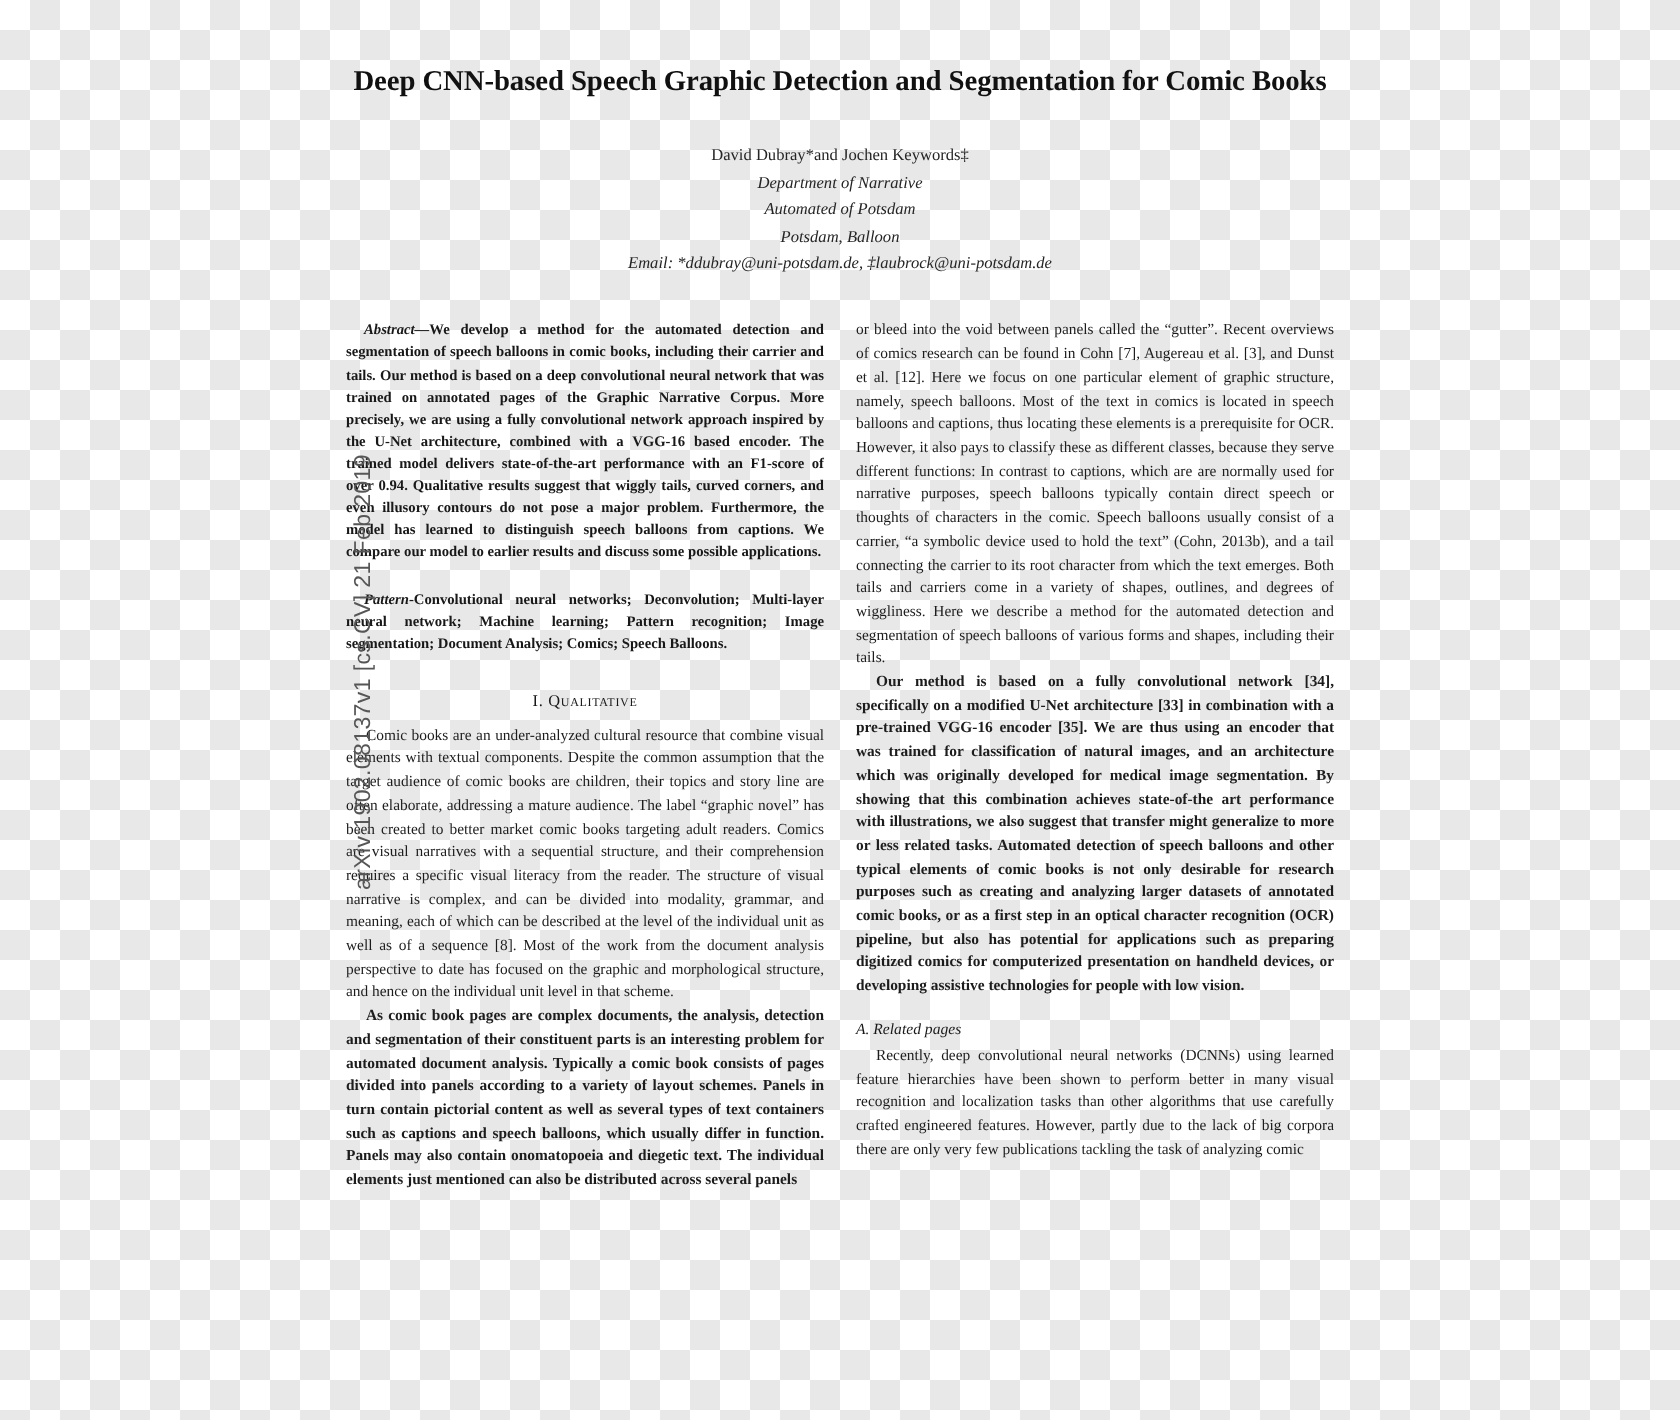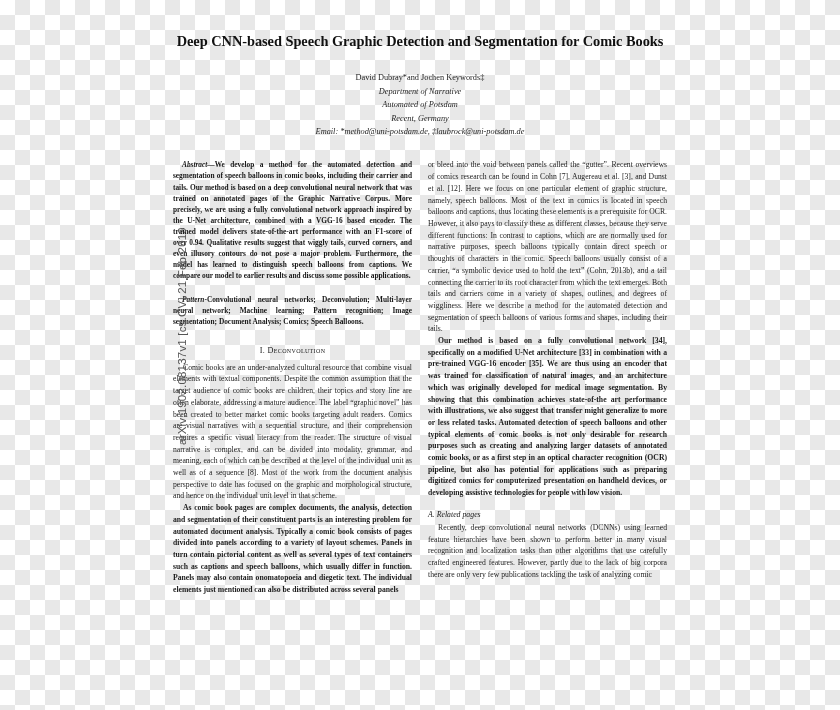--- a/index.html
+++ b/index.html
@@ -157,33 +157,33 @@
 <div class="page">
 
   <div class="arxiv-stamp">arXiv:1902.08137v1  [cs.CV]  21 Feb 2019</div>
 
   <h1 class="title">Deep CNN-based Speech Graphic Detection and Segmentation for Comic Books</h1>
 
   <div class="authors">
     <div class="line-name">David Dubray*and Jochen Keywords‡</div>
     <div class="line-it">Department of Narrative</div>
     <div class="line-it">Automated of Potsdam</div>
-    <div class="line-it">Recent, Germany</div>
-    <div class="line-it">Email: *method@uni-potsdam.de, ‡laubrock@uni-potsdam.de</div>
+    <div class="line-it">Potsdam, Balloon</div>
+    <div class="line-it">Email: *ddubray@uni-potsdam.de, ‡laubrock@uni-potsdam.de</div>
   </div>
 
   <div class="columns">
 
     <div class="col">
 
       <p class="abs"><span class="lead">Abstract—</span><span>We develop a method for the automated detection and segmentation of speech balloons in comic books, including their carrier and tails. Our method is based on a deep convolutional neural network that was trained on annotated pages of the Graphic Narrative Corpus. More precisely, we are using a fully convolutional network approach inspired by the U-Net architecture, combined with a VGG-16 based encoder. The trained model delivers state-of-the-art performance with an F1-score of over 0.94. Qualitative results suggest that wiggly tails, curved corners, and even illusory contours do not pose a major problem. Furthermore, the model has learned to distinguish speech balloons from captions. We compare our model to earlier results and discuss some possible applications.</span></p>
 
       <p class="kw"><span class="lead">Pattern</span><span>-Convolutional neural networks; Deconvolution; Multi-layer neural network; Machine learning; Pattern recognition; Image segmentation; Document Analysis; Comics; Speech Balloons.</span></p>
 
-      <h2 class="section"><span>I.</span>&nbsp;<span>Deconvolution</span></h2>
+      <h2 class="section"><span>I.</span>&nbsp;<span>Qualitative</span></h2>
 
       <p class="body">Comic books are an under-analyzed cultural resource that combine visual elements with textual components. Despite the common assumption that the target audience of comic books are children, their topics and story line are often elaborate, addressing a mature audience. The label “graphic novel” has been created to better market comic books targeting adult readers. Comics are visual narratives with a sequential structure, and their comprehension requires a specific visual literacy from the reader. The structure of visual narrative is complex, and can be divided into modality, grammar, and meaning, each of which can be described at the level of the individual unit as well as of a sequence [8]. Most of the work from the document analysis perspective to date has focused on the graphic and morphological structure, and hence on the individual unit level in that scheme.</p>
       <p class="body">As comic book pages are complex documents, the analysis, detection and segmentation of their constituent parts is an interesting problem for automated document analysis. Typically a comic book consists of pages divided into panels according to a variety of layout schemes. Panels in turn contain pictorial content as well as several types of text containers such as captions and speech balloons, which usually differ in function. Panels may also contain onomatopoeia and diegetic text. The individual elements just mentioned can also be distributed across several panels</p>
 
     </div>
 
     <div class="col">
 
       <p class="body" style="text-indent:0">or bleed into the void between panels called the “gutter”. Recent overviews of comics research can be found in Cohn [7], Augereau et al. [3], and Dunst et al. [12]. Here we focus on one particular element of graphic structure, namely, speech balloons. Most of the text in comics is located in speech balloons and captions, thus locating these elements is a prerequisite for OCR. However, it also pays to classify these as different classes, because they serve different functions: In contrast to captions, which are are normally used for narrative purposes, speech balloons typically contain direct speech or thoughts of characters in the comic. Speech balloons usually consist of a carrier, “a symbolic device used to hold the text” (Cohn, 2013b), and a tail connecting the carrier to its root character from which the text emerges. Both tails and carriers come in a variety of shapes, outlines, and degrees of wiggliness. Here we describe a method for the automated detection and segmentation of speech balloons of various forms and shapes, including their tails.</p>
       <p class="body">Our method is based on a fully convolutional network [34], specifically on a modified U-Net architecture [33] in combination with a pre-trained VGG-16 encoder [35]. We are thus using an encoder that was trained for classification of natural images, and an architecture which was originally developed for medical image segmentation. By showing that this combination achieves state-of-the art performance with illustrations, we also suggest that transfer might generalize to more or less related tasks. Automated detection of speech balloons and other typical elements of comic books is not only desirable for research purposes such as creating and analyzing larger datasets of annotated comic books, or as a first step in an optical character recognition (OCR) pipeline, but also has potential for applications such as preparing digitized comics for computerized presentation on handheld devices, or developing assistive technologies for people with low vision.</p>

